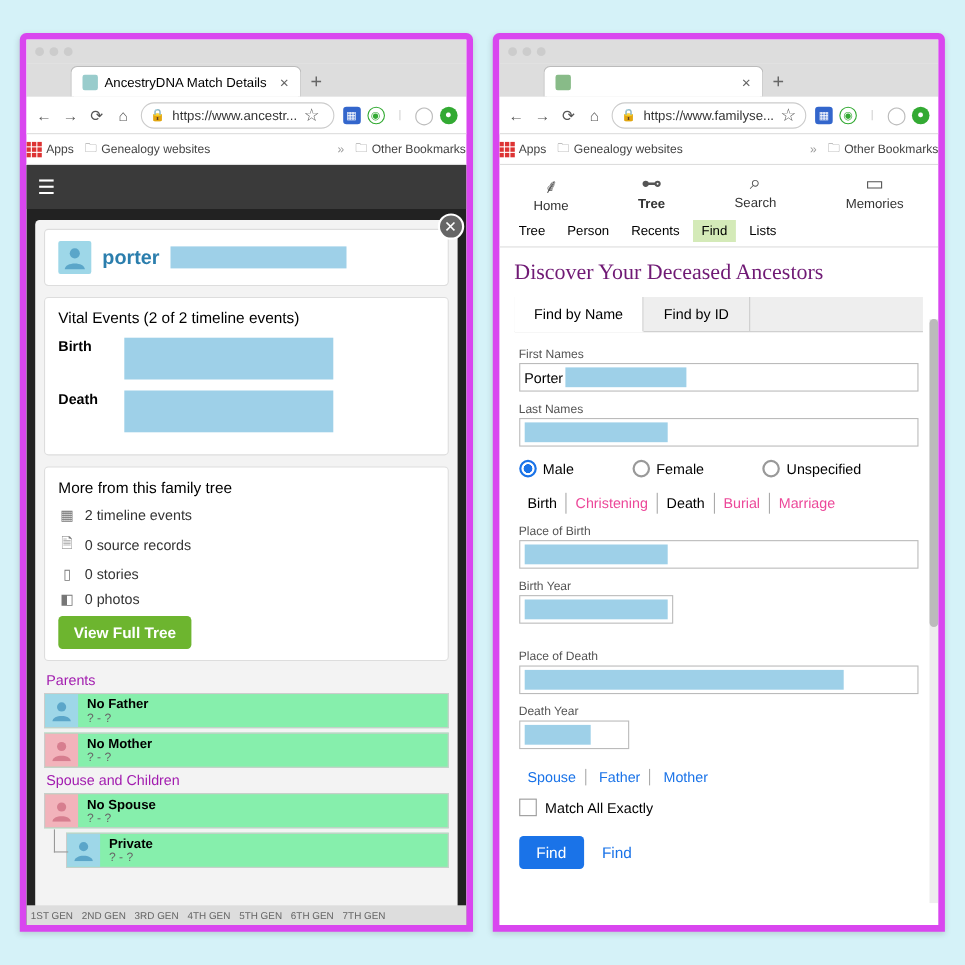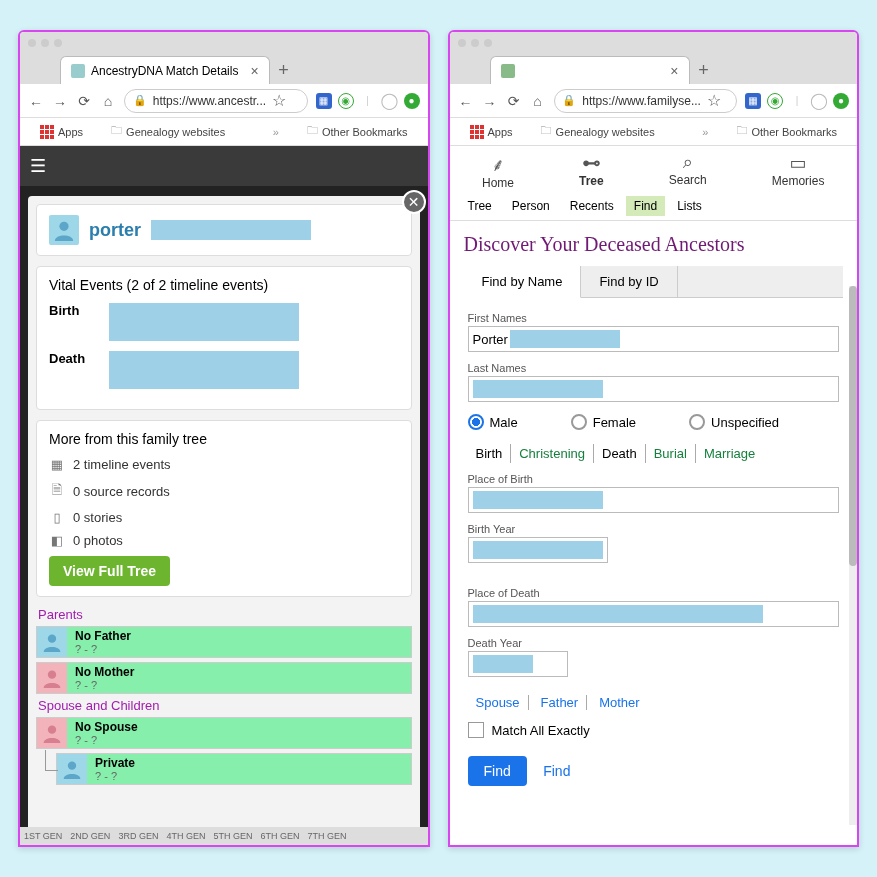--- a/index.html
+++ b/index.html
@@ -1,34 +1,34 @@
 <!DOCTYPE html>
 <html><head>
 <meta charset="utf-8">
 <style>
 * { box-sizing: border-box; margin: 0; padding: 0; }
 body { font-family: Arial, Helvetica, sans-serif; background: #d5f2f8; width: 877px; height: 877px; overflow: hidden; position: relative; }
 .canvas { position: relative; width: 877px; height: 877px; padding: 30px 18px; display: flex; gap: 18px; }
-.browser { background: #fff; border: 2px solid #d946ef; border-radius: 6px 6px 0 0; flex: 1; display: flex; flex-direction: column; box-shadow: 0 2px 6px rgba(0,0,0,0.15); overflow: hidden; position: relative; }
+.browser { background: #fff; border: 6px solid #d946ef; border-radius: 6px 6px 0 0; flex: 1; display: flex; flex-direction: column; box-shadow: 0 2px 6px rgba(0,0,0,0.15); overflow: hidden; position: relative; }
 .titlebar { height: 22px; background: #ddd; display: flex; align-items: center; padding-left: 8px; gap: 5px; }
 .traffic { width: 8px; height: 8px; border-radius: 50%; background: #ccc; }
 .tabbar { height: 30px; background: #ddd; display: flex; align-items: flex-end; padding-left: 40px; }
 .tab { background: #fff; height: 28px; border-radius: 6px 6px 0 0; padding: 5px 10px; display: flex; align-items: center; gap: 6px; font-size: 12px; border: 1px solid #bbb; border-bottom: none; max-width: 220px; }
 .tab .fav { width: 14px; height: 14px; background: #9cc; border-radius: 2px; flex-shrink: 0; }
 .tab .close { color: #666; font-size: 14px; margin-left: 6px; }
 .plus { width: 28px; height: 28px; display: flex; align-items: center; justify-content: center; color: #666; font-size: 18px; }
 .addrbar { height: 34px; background: #fff; border-bottom: 1px solid #ddd; display: flex; align-items: center; padding: 0 8px; gap: 8px; }
 .navico { width: 16px; color: #555; font-size: 14px; text-align: center; }
 .urlbox { flex: 1; border: 1px solid #ccc; border-radius: 14px; height: 24px; display: flex; align-items: center; padding: 0 8px; gap: 6px; }
 .lock { color: #2a2; font-size: 11px; }
 .url { font-size: 12px; color: #333; white-space: nowrap; overflow: hidden; }
 .star { color: #555; }
 .exticos { display: flex; gap: 6px; align-items: center; }
 .ext { width: 16px; height: 16px; border-radius: 3px; display:flex; align-items:center; justify-content:center; font-size: 10px; }
-.bookbar { height: 28px; border-bottom: 1px solid #ddd; display: flex; align-items: center; padding: 0 20px; gap: 28px; font-size: 11px; color: #444; }
+.bookbar { height: 28px; border-bottom: 1px solid #ddd; display: flex; align-items: center; padding: 0 0; gap: 10px; font-size: 11px; color: #444; }
 .bookitm { display: flex; align-items: center; gap: 4px; }
 .apps-ico { width: 14px; height: 14px; display:grid; grid-template-columns:1fr 1fr 1fr; grid-template-rows:1fr 1fr 1fr; gap:1px; }
 .apps-ico span { background:#d33; }
 .folder-ico { color: #888; }
 .chev { color:#999; margin-left:auto; }
 
 
 .page-left { flex: 1; background: #222; position: relative; overflow: hidden; }
 .darktop { height: 40px; background: #3a3a3a; display: flex; align-items: center; padding: 0 10px; }
 .burger { color: #fff; font-size: 18px; }
@@ -78,21 +78,21 @@
 .finput { border: 1px solid #bbb; height: 26px; width: 100%; padding: 2px 4px; font-size: 13px; margin-bottom: 10px; display:flex; align-items:center; gap:2px; }
 .finput.short { width: 140px; }
 .finput .redpill { background:#9ed0e8; height: 18px; display:inline-block; }
 .radios { display: flex; gap: 53px; margin: 12px 0 14px; }
 .radio { display: flex; align-items: center; gap: 6px; font-size: 13px; }
 .radio .orb { width: 16px; height: 16px; border: 2px solid #999; border-radius: 50%; }
 .radio.sel .orb { border-color: #1a73e8; background: radial-gradient(circle, #1a73e8 45%, #fff 50%); }
 .evtabs { display: flex; gap: 0; font-size: 13px; margin-bottom: 10px; }
 .evtabs span { padding: 2px 8px; border-right: 1px solid #aaa; }
 .evtabs span:last-child { border-right:none; }
-.evtabs .link { color: #15803d; }
+.evtabs .link { color: #ec4899; }
 .rellinks { display:flex; gap:4px; font-size:13px; margin: 18px 0 12px; }
 .rellinks span { color:#1a73e8; padding: 0 8px; border-right:1px solid #aaa; }
 .rellinks span:last-child { border-right:none; }
 .checkrow { display:flex; align-items:center; gap:8px; font-size:13px; margin-bottom:18px; }
 .chk { width:16px; height:16px; border:1px solid #999; }
 .btn-blue { background:#1a73e8; color:#fff; padding:7px 16px; border:none; border-radius:4px; font-size:14px; }
 .btn-reset { color:#1a73e8; background:none; border:none; font-size:14px; margin-left:12px; }
 .rscroll { position:absolute; right:0; top:140px; bottom:20px; width:8px; background:#eee; }
 .rscroll .thumb { background:#bbb; border-radius:4px; width:8px; height:280px; position:absolute; top:0; }
 </style>

